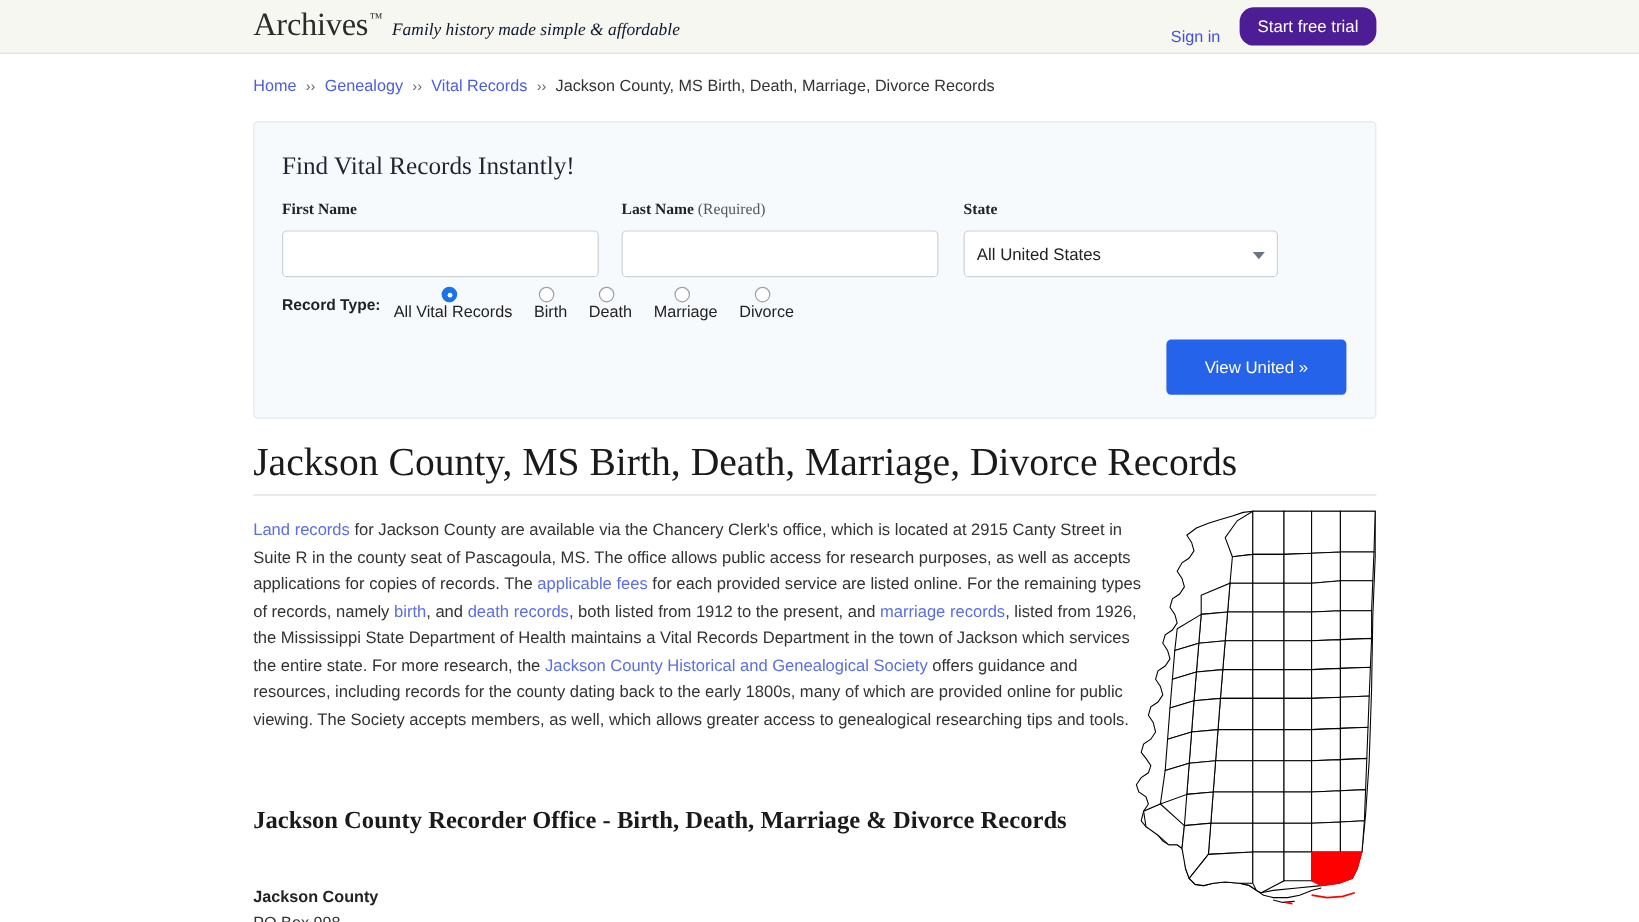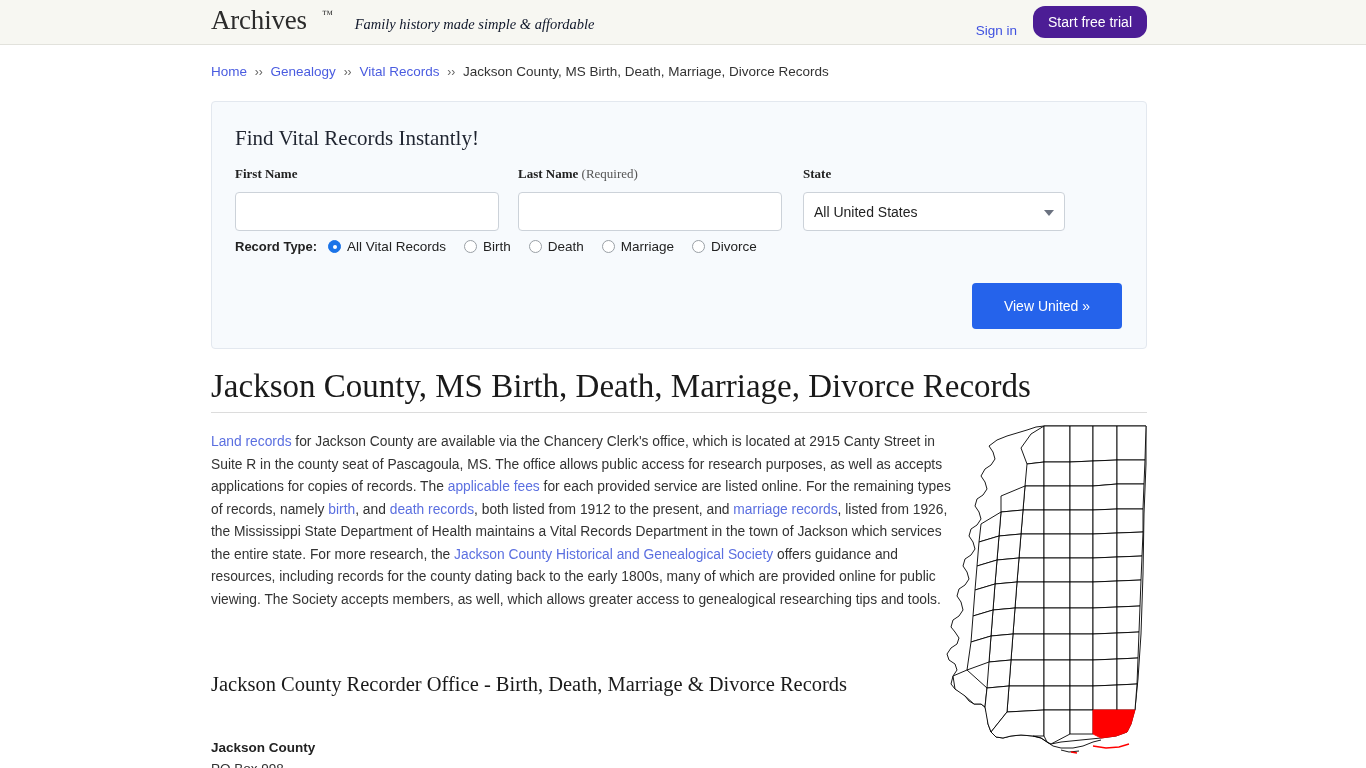--- a/index.html
+++ b/index.html
@@ -14,21 +14,21 @@
   
   .site-header {
     position: relative;
     height: 45px;
     background: #f7f7f2;
     border-bottom: 1px solid #e2e2dc;
   }
   .brand {
     position: absolute;
     left: 211px; top: 7px;
-    display: flex; align-items: baseline; gap: 14px;
+    display: flex; align-items: baseline;
   }
   .brand-name {
     font-family: "Liberation Serif", serif;
     font-size: 27px;
     color: #2b2b2b;
     letter-spacing: -0.2px;
     line-height: 1;
   }
   .brand-tm {
     font-family: "Liberation Serif", serif;
@@ -170,20 +170,21 @@
     font-weight: bold;
     color: #222222;
     margin-right: 11px;
     white-space: nowrap;
   }
   .radio-opt {
     display: flex; align-items: center;
     margin-right: 18px;
     cursor: pointer;
     white-space: nowrap;
+    flex-direction: column;
   }
   .radio-dot {
     width: 13px; height: 13px;
     border-radius: 50%;
     border: 1px solid #9aa0a6;
     background: #ffffff;
     margin-right: 6px;
     flex: none;
     position: relative;
   }
@@ -248,21 +249,21 @@
     color: #5b6fe0;
     text-decoration: none;
     cursor: pointer;
   }
 
   .subheading {
     position: absolute;
     left: 211px; top: 673px;
     font-family: "Liberation Serif", serif;
     font-size: 20.5px;
-    font-weight: normal;
+    font-weight: bold;
     color: #1a1a1a;
     margin: 0;
     white-space: nowrap;
   }
   .office-block {
     position: absolute;
     left: 211px; top: 737px;
     font-size: 13.5px;
     line-height: 21px;
     color: #222222;

